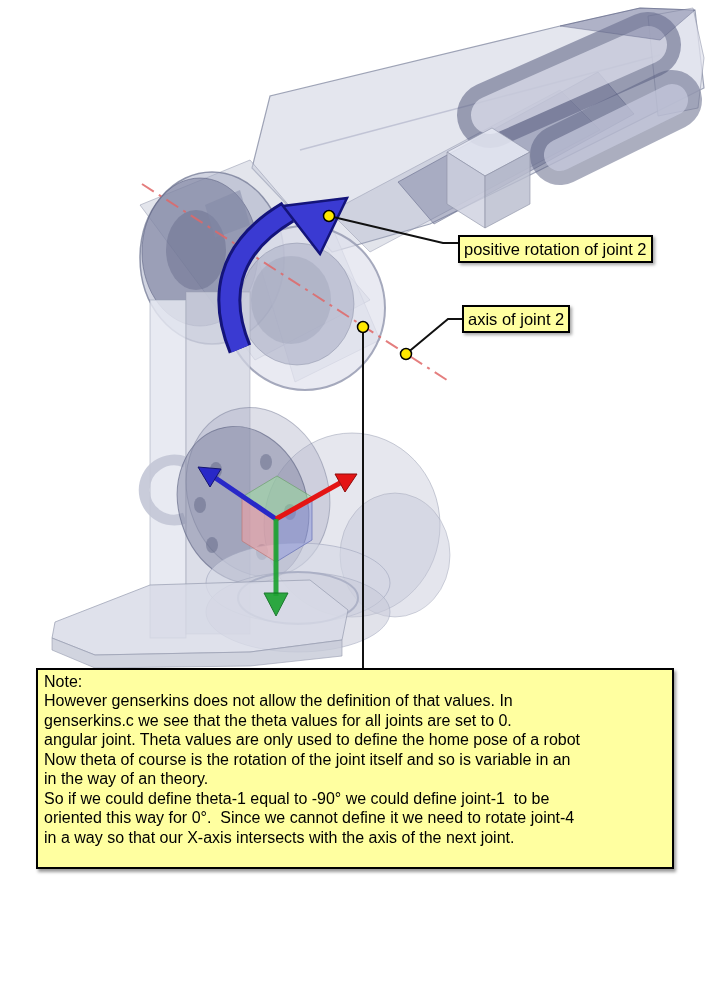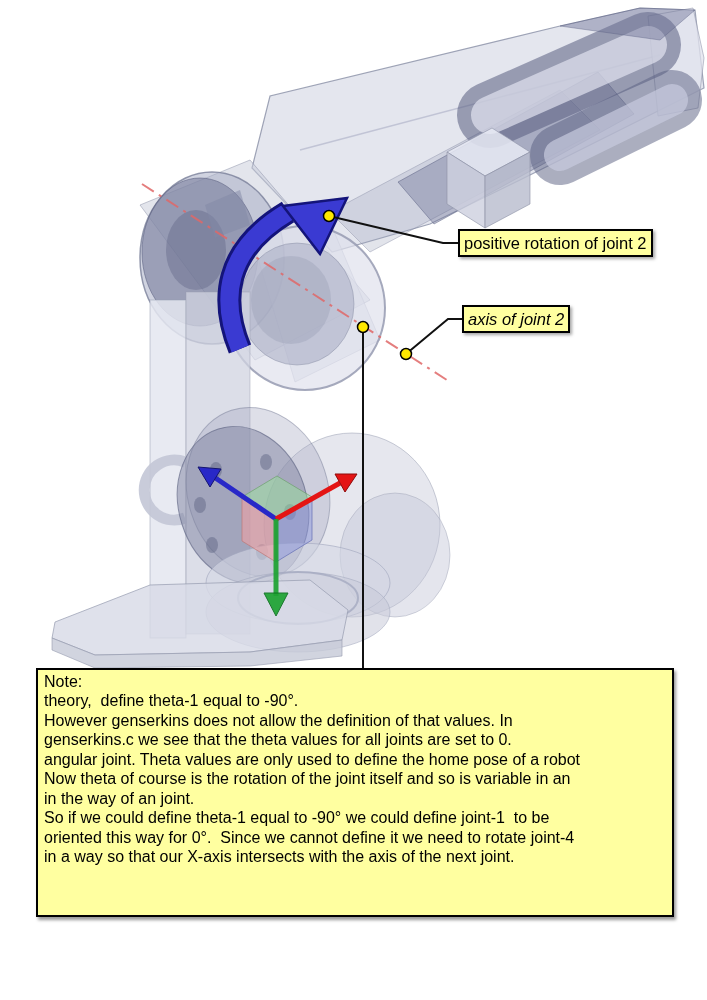--- a/index.html
+++ b/index.html
@@ -14,21 +14,21 @@
     border:2px solid #000;
     box-shadow:2px 2px 3px rgba(0,0,0,0.35);
     color:#000;
     font-size:16.5px;
     line-height:24px;
     padding:0 4px;
     white-space:nowrap;
   }
   .note-box{
     position:absolute;
-    left:36px;top:668px;width:638px;height:249px;
+    left:36px;top:668px;width:638px;height:201px;
     box-sizing:border-box;
     background:#FFFFA0;
     border:2px solid #000;
     box-shadow:2px 3px 3px rgba(0,0,0,0.40);
     color:#000;
     font-size:16px;
     line-height:19.45px;
     padding:2px 6px;
   }
   .note-line{white-space:pre;}
@@ -137,30 +137,29 @@
     <line x1="363" y1="332" x2="363" y2="668"></line>
   </g>
 
   <g fill="#FFE800" stroke="#000000" stroke-width="1.5">
     <circle cx="329" cy="216" r="5.5"></circle>
     <circle cx="363" cy="327" r="5.5"></circle>
     <circle cx="406" cy="354" r="5.5"></circle>
   </g>
 </svg>
 
-<div class="callout" style="left:458px;top:229px;text-align:center;">positive rotation of joint 2</div>
+<div class="callout" style="left:458px;top:235px;text-align:center;">positive rotation of joint 2</div>
 
-<div class="callout" style="left:462px;top:305px;font-style:italic;">axis of joint 2</div>
+<div class="callout" style="left:462px;top:305px;">axis of joint 2</div>
 
 <div class="note-box">
   <div class="note-line">Note:</div>
-  <div class="note-line">theory,  define theta-1 equal to -90°.</div>
   <div class="note-line">However genserkins does not allow the definition of that values. In</div>
   <div class="note-line">genserkins.c we see that the theta values for all joints are set to 0.</div>
   <div class="note-line">angular joint. Theta values are only used to define the home pose of a robot</div>
   <div class="note-line">Now theta of course is the rotation of the joint itself and so is variable in an</div>
-  <div class="note-line">in the way of an joint.</div>
+  <div class="note-line">in the way of an theory.</div>
   <div class="note-line">So if we could define theta-1 equal to -90° we could define joint-1  to be</div>
   <div class="note-line">oriented this way for 0°.  Since we cannot define it we need to rotate joint-4</div>
   <div class="note-line">in a way so that our X-axis intersects with the axis of the next joint.</div>
 </div>
 
 </div>
 
 </body></html>

